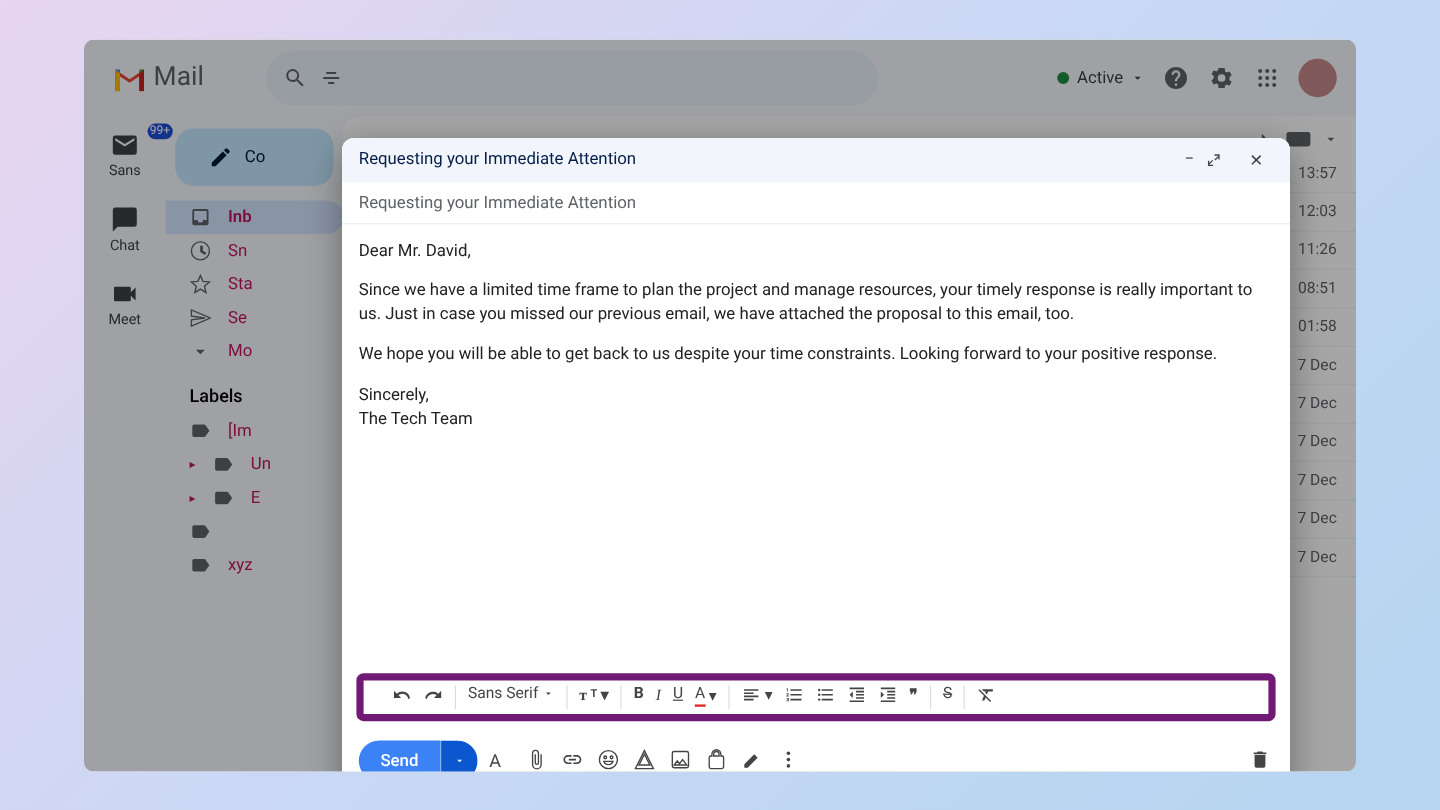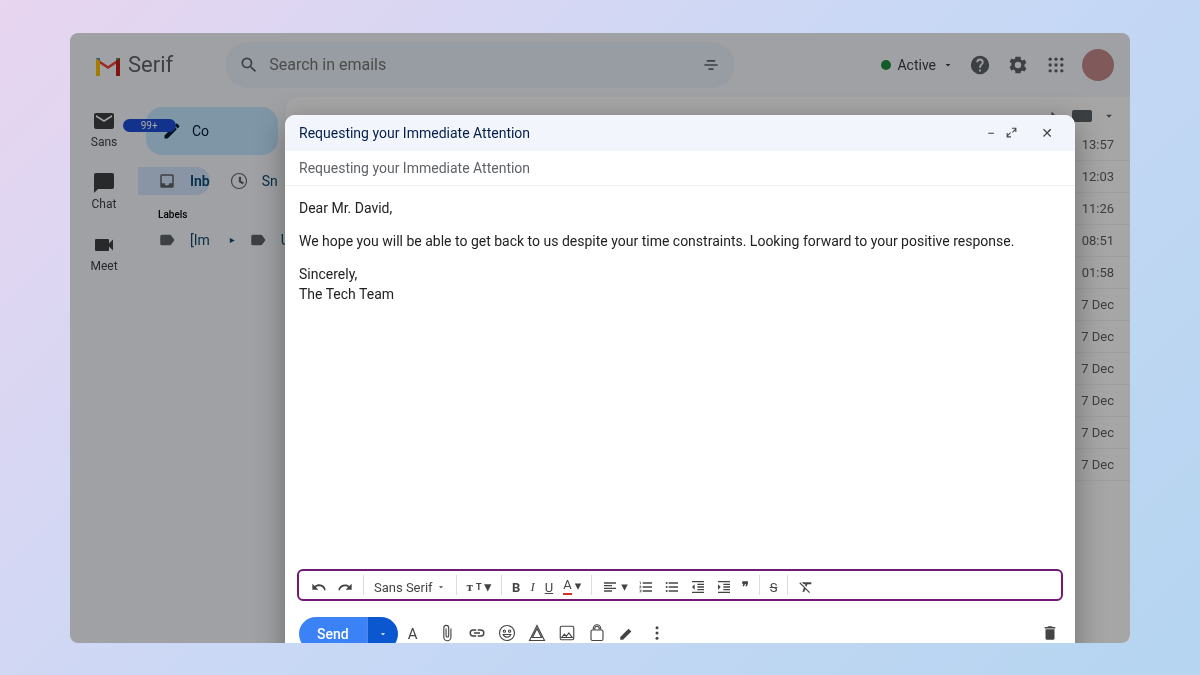--- a/index.html
+++ b/index.html
@@ -13,40 +13,40 @@
 .search input { border:none; background:none; outline:none; font-size:16px; flex:1; color:#5f6368; }
 .hdr-right { margin-left:auto; display:flex; align-items:center; gap:14px; }
 .active-badge { display:flex; align-items:center; gap:6px; font-size:14px; color:#3c4043; }
 .dot { width:10px; height:10px; border-radius:50%; background:#1e8e3e; }
 .icon-btn { width:24px; height:24px; display:flex; align-items:center; justify-content:center; color:#5f6368; cursor:pointer; }
 .avatar { width:32px; height:32px; border-radius:50%; background:#c58a8a; }
 .body { display:flex; height:calc(100% - 64px); }
 .rail { width:68px; display:flex; flex-direction:column; align-items:center; padding-top:4px; gap:6px; font-size:12px; color:#3c4043; }
 .rail-item { display:flex; flex-direction:column; align-items:center; gap:2px; padding:8px 0; cursor:pointer; position:relative; }
 .rail-item .ico { width:24px; height:24px; }
-.badge99 { position:absolute; top:2px; left:32px; background:#1d4ed8; color:#fff; font-size:10px; border-radius:10px; padding:1px 18px;margin-top:16px; }
+.badge99 { position:absolute; top:2px; left:32px; background:#1d4ed8; color:#fff; font-size:10px; border-radius:10px; padding:1px 2px; }
 .sidebar { width:148px; padding-top:6px; }
-.compose { margin:4px 8px 12px; background:#c2e7ff; border-radius:16px; height:48px; display:flex; align-items:center; padding:0 16px; gap:10px; font-size:14px; color:#001d35; cursor:pointer; }
-.nav { display:flex; flex-direction:row; font-size:14px; color:#0c4a6e; }
+.compose { margin:4px 8px 12px; background:#c2e7ff; border-radius:16px; height:48px; display:flex; align-items:center; padding:0 28px; gap:10px; font-size:14px; color:#001d35; cursor:pointer; }
+.nav { display:flex; flex-direction:column; font-size:14px; color:#be185d; }
 .nav-item { display:flex; align-items:center; gap:14px; padding:5px 0 5px 20px; border-radius:0 16px 16px 0; cursor:pointer; }
 .nav-item.active { background:#d3e3fd; font-weight:600; }
 .nav-item .ico { width:18px; height:18px; color:#5f6368; flex-shrink:0; }
-.labels-head { font-size:10px; font-weight:500; padding:14px 0 6px 20px; }
+.labels-head { font-size:15px; font-weight:500; padding:14px 0 6px 20px; }
 .content { flex:1; background:#fff; border-radius:14px 0 0 0; padding:6px 0; position:relative; }
 .toolbar { display:flex; justify-content:flex-end; align-items:center; padding:4px 14px; gap:10px; color:#5f6368; font-size:13px; }
 .mail-row { display:flex; align-items:center; justify-content:flex-end; padding:8px 16px; border-bottom:1px solid #f1f3f4; font-size:13px; color:#5f6368; }
 .time { margin-left:auto; }
 .compose-window { position:absolute; z-index:10; left:215px; top:82px; width:790px; height:550px; background:#fff; border-radius:10px; box-shadow:0 8px 30px rgba(0,0,0,0.35); display:flex; flex-direction:column; }
 .cw-header { background:#f2f6fc; border-radius:10px 10px 0 0; padding:10px 14px; display:flex; align-items:center; font-size:14px; color:#041e49; }
 .cw-header .title { flex:1; }
 .cw-header .act { width:28px; text-align:center; cursor:pointer; color:#444; }
 .cw-field { padding:9px 14px; border-bottom:1px solid #eceff1; font-size:14px; color:#5f6368; }
 .cw-body { flex:1; padding:12px 14px; font-size:14px; color:#222; line-height:1.45; overflow:auto; }
 .cw-body p { margin-bottom:13px; }
-.format-bar { border:2px solid #701a75; border-radius:6px; margin:6px 12px; padding:4px 12px; display:flex; align-items:flex-end; gap:10px; color:#444; font-size:13px; }
+.format-bar { border:6px solid #701a75; border-radius:6px; margin:6px 12px; padding:4px 24px; display:flex; align-items:flex-start; gap:10px; color:#444; font-size:13px; }
 .format-bar .sep { width:1px; height:20px; background:#dadce0; }
 .fb-item { display:flex; align-items:center; gap:3px; cursor:pointer; }
 .cw-actions { padding:10px 14px 14px; display:flex; align-items:center; gap:10px; }
 .send-btn { background:#3b82f6; color:#fff; border:none; border-radius:18px 0 0 18px; padding:9px 18px; font-size:14px; font-weight:500; cursor:pointer; }
 .send-more { background:#0b57d0; color:#fff; border:none; border-radius:0 18px 18px 0; padding:9px 10px; cursor:pointer; border-left:1px solid rgba(255,255,255,0.3); }
 .cw-actions .act-ico { width:20px; height:20px; color:#444; cursor:pointer; }
 .cw-actions .trash { margin-left:auto; }
 .under-a { border-bottom:2px solid #d93025; padding-bottom:1px; }
 svg { fill:currentColor; display:block; }
 </style>
@@ -56,27 +56,26 @@
 <div class="screen">
   <div class="header">
     <div class="logo">
       <svg width="28" height="22" viewBox="0 0 28 22">
           <path fill="#EA4335" d="M2 4l12 8 12-8v3l-12 8L2 7z"></path>
           <path fill="#4285F4" d="M2 4h4v18H2z"></path>
           <path fill="#34A853" d="M22 4h4v18h-4z"></path>
           <path fill="#FBBC04" d="M2 4l4 3v15H2z"></path>
           <path fill="#C5221F" d="M26 4l-4 3v15h4z"></path>
         </svg>
-      <span class="logo-text">Serif</span>
+      <span class="logo-text">Mail</span>
     </div>
     <div class="search">
       <svg class="ico" width="20" height="20" viewBox="0 0 24 24">
           <path d="M15.5 14h-.79l-.28-.27A6.47 6.47 0 0016 9.5 6.5 6.5 0 109.5 16c1.61 0 3.09-.59 4.23-1.57l.27.28v.79l5 5L20.49 19l-5-5zm-6 0C7 14 5 12 5 9.5S7 5 9.5 5 14 7 14 9.5 12 14 9.5 14z"></path>
         </svg>
-      <input placeholder="Search in emails" style="">
       <svg width="20" height="20" viewBox="0 0 24 24">
           <path d="M7 7h10M4 12h16M9 17h6" stroke="#5f6368" stroke-width="2" fill="none"></path>
         </svg>
     </div>
     <div class="hdr-right">
       <div class="active-badge">
           <span class="dot"></span>
           <span>Active</span>
           <svg width="12" height="12" viewBox="0 0 24 24">
             <path d="M7 10l5 5 5-5z"></path>
@@ -260,20 +259,21 @@
       <span class="act">
           <svg width="13" height="13" viewBox="0 0 24 24">
             <path d="M5 19l6-6-1.4-1.4L5 16.2V13H3v8h8v-2H5zm14-14l-6 6 1.4 1.4L19 7.8V11h2V3h-8v2h6z"></path>
           </svg>
         </span>
       <span class="act">✕</span>
     </div>
     <div class="cw-field">Requesting your Immediate Attention</div>
     <div class="cw-body">
       <p><span>Dear Mr. David,</span><br></p>
+      <p>Since we have a limited time frame to plan the project and manage resources, your timely response is really important to us. Just in case you missed our previous email, we have attached the proposal to this email, too.</p>
       <p>We hope you will be able to get back to us despite your time constraints. Looking forward to your positive response.</p>
       <p><span>Sincerely,</span><br><span>The Tech Team</span></p>
     </div>
     <div class="format-bar">
       <span class="fb-item">
           <svg width="16" height="16" viewBox="0 0 24 24">
             <path d="M12.5 8c-2.65 0-5.05.99-6.9 2.6L2 7v9h9l-3.62-3.62A8 8 0 0120 17.5l2-1.5A10 10 0 0012.5 8z"></path>
           </svg>
         </span>
       <span class="fb-item">

